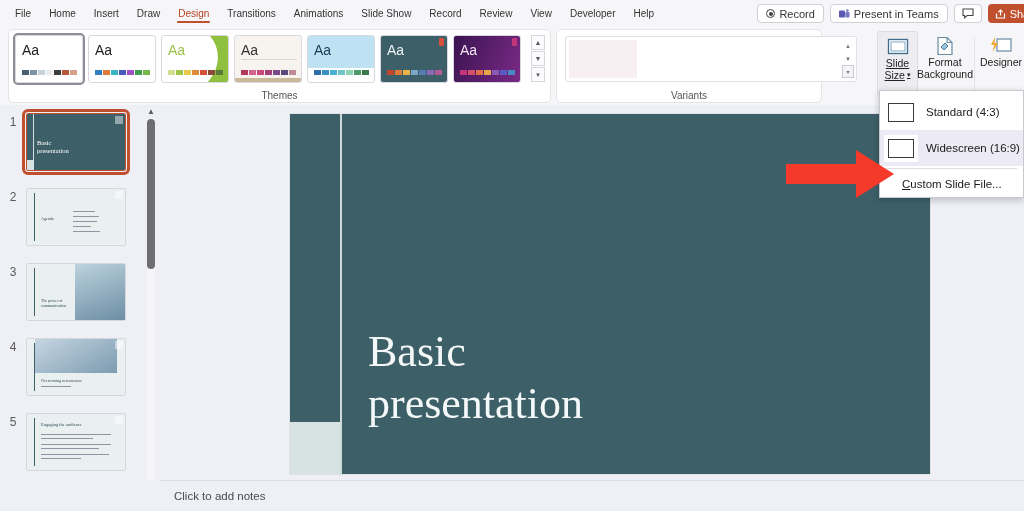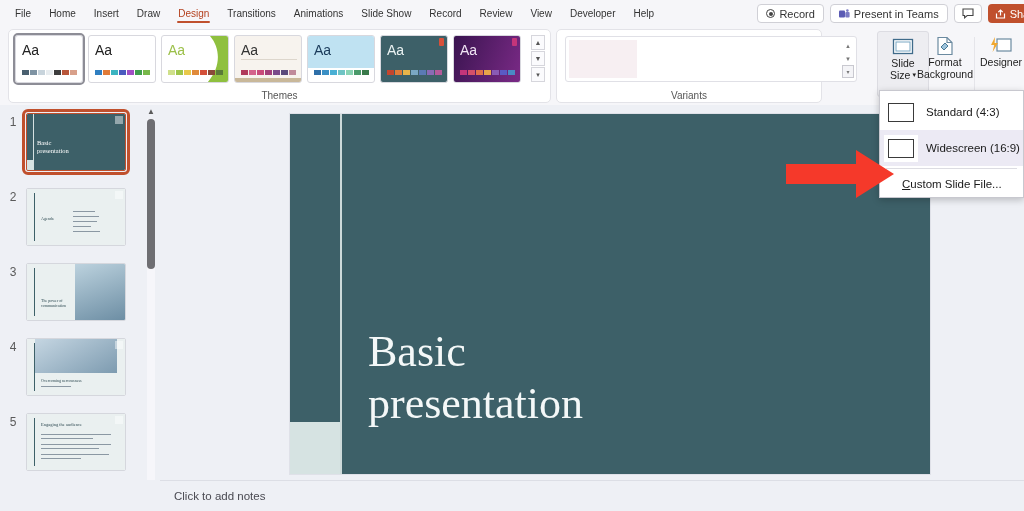--- a/index.html
+++ b/index.html
@@ -115,21 +115,21 @@
   .var-scroll b.boxed { border: 1px solid #c9c9d0; background:#f4f4f7; }
 
   
   .cmdbtn {
     position: absolute; top: 4px; width: 46px; height: 66px;
     display: flex; flex-direction: column; align-items: center;
     padding-top: 5px; font-size: 10.5px; color: #222; text-align: center;
     line-height: 12px; border-radius: 3px;
   }
   .cmdbtn.pressed { background: #ededf1; border: 1px solid #dcdce2; }
-  #slide-size-btn { left: 877px; width: 52px; }
+  #slide-size-btn { left: 877px; width: 41px; text-decoration: underline; }
   #format-bg-btn  { left: 916px; width: 58px; }
   #designer-btn   { left: 978px; width: 46px; }
   .sep-v {
     position: absolute; top: 10px; width: 1px; height: 56px; background: #e5e5ea;
   }
 
   
   .dropdown {
     position: absolute; left: 879px; top: 90px; width: 145px;
     background: #fff; border: 1px solid #c8c8cf; box-shadow: 0 2px 7px rgba(0,0,0,.22);

